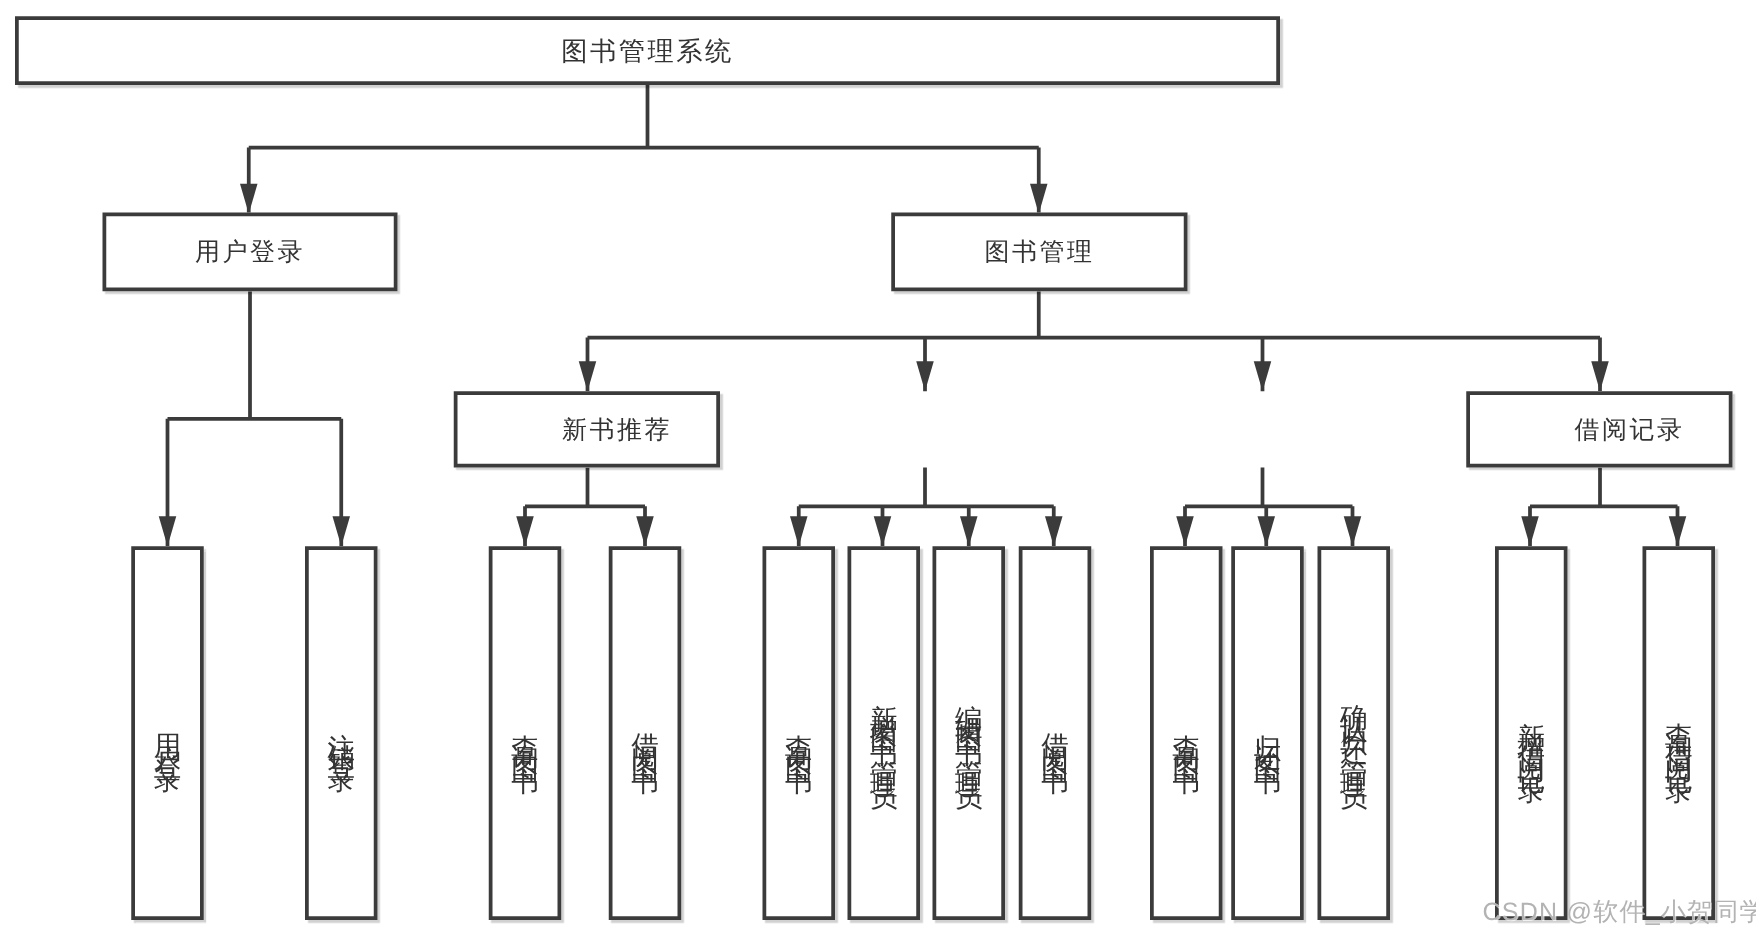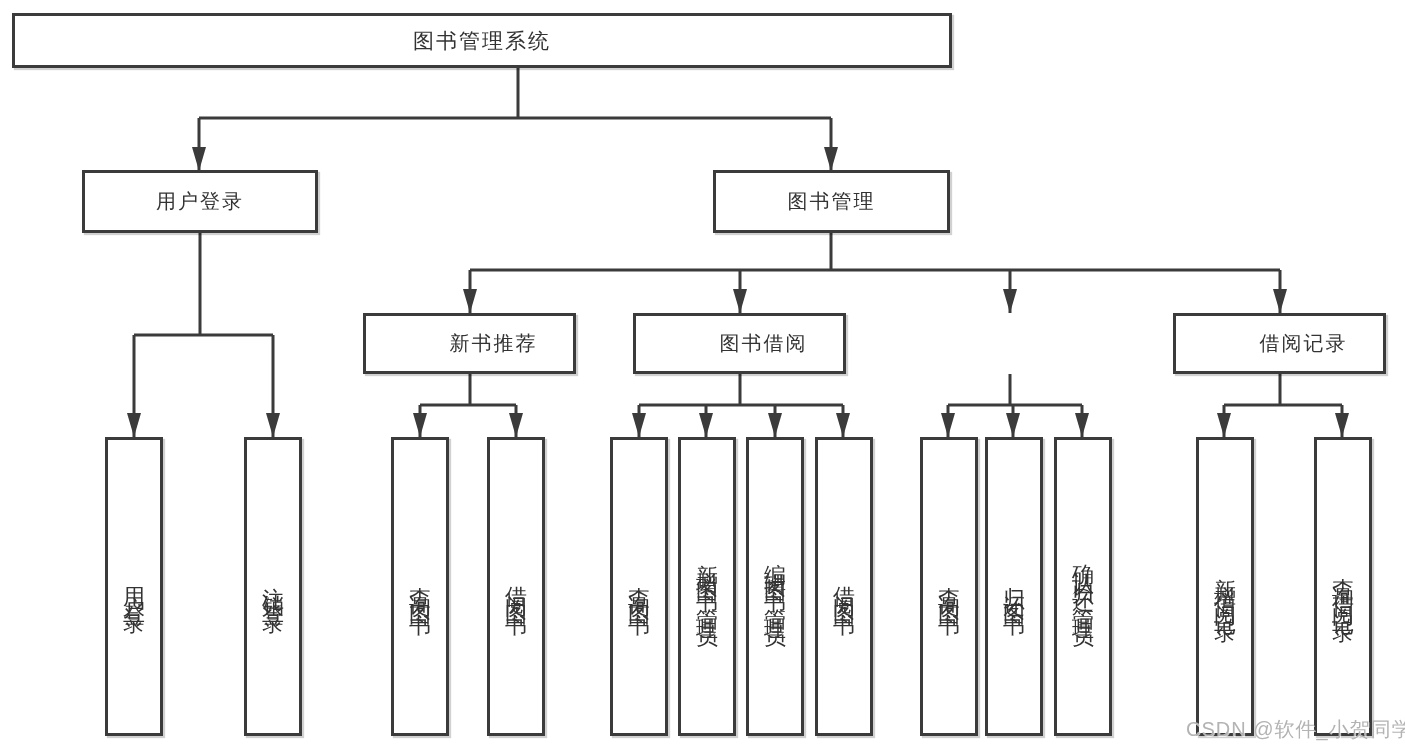--- a/index.html
+++ b/index.html
@@ -25,21 +25,21 @@
   .ah{fill:var(--line);stroke:none;}
   .node{
     position:absolute;
     background:#ffffff;
     border:3px solid var(--border);
     display:flex;align-items:center;justify-content:center;
     box-shadow:2px 2px 1px rgba(0,0,0,0.18);
     color:var(--text);
   }
   .node-root{
-    left:12px;top:13px;width:940px;height:55px;
+    left:12px;top:13px;width:1012px;height:55px;
     font-size:21px;letter-spacing:2px;
   }
   .node-l2{top:170px;height:63px;font-size:20px;letter-spacing:2px;}
   .node-l2.a{left:82px;width:236px;}
   .node-l2.b{left:713px;width:237px;}
   .node-l3{top:313px;width:213px;height:61px;font-size:20px;letter-spacing:2px;padding-left:48px;}
   .node-l3.a{left:363px;}
   .node-l3.b{left:633px;}
   .node-l3.c{left:903px;}
   .node-l3.d{left:1173px;}
@@ -111,23 +111,20 @@
   <div class="node node-l2 a">
     <span>用户登录</span>
   </div>
   <div class="node node-l2 b">
     <span>图书管理</span>
   </div>
 
   <div class="node node-l3 a">
     <span>新书推荐</span>
   </div>
-  <div class="node node-l3 b">
-    <span>图书借阅</span>
-  </div>
   <div class="node node-l3 d">
     <span>借阅记录</span>
   </div>
 
   <div class="node leaf" style="left:105px">
     <span>用户登录</span>
   </div>
   <div class="node leaf" style="left:244px">
     <span>注销登录</span>
   </div>

